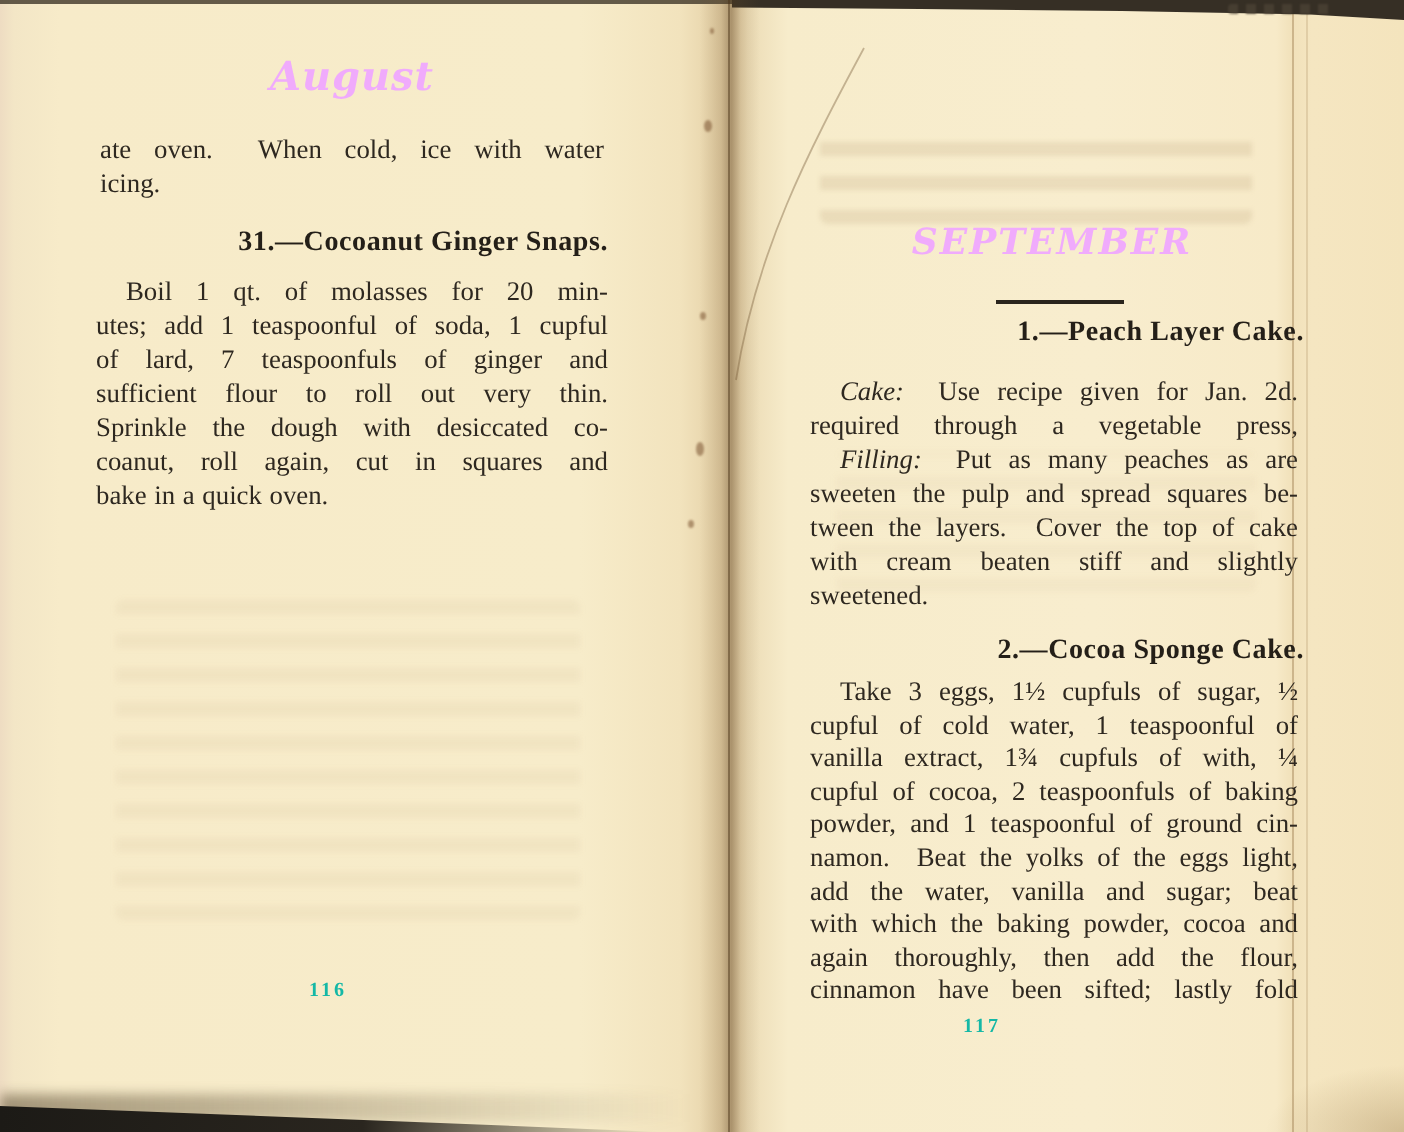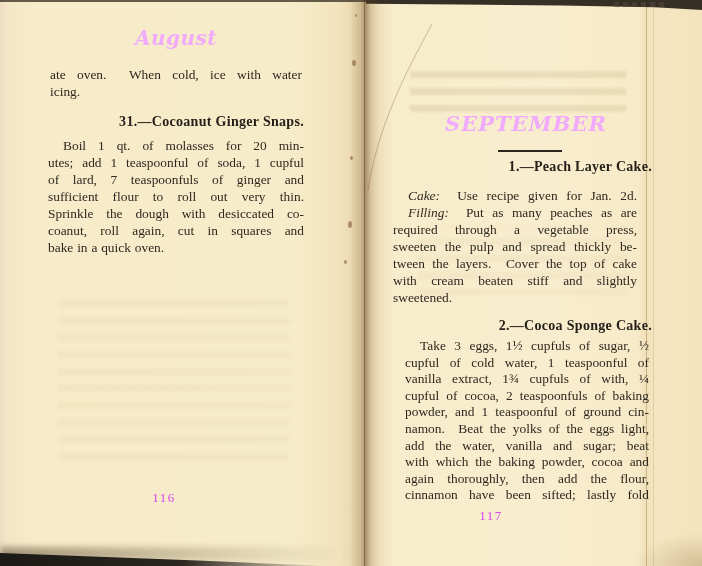--- a/index.html
+++ b/index.html
@@ -75,41 +75,41 @@
     filter:blur(1.5px);
   }
   .hair-svg{position:absolute;left:358px;top:18px;pointer-events:none;}
 
   .txt{position:absolute;color:var(--ink,#2e2820);}
   .running-head{
     font-family:"DejaVu Serif",serif;font-style:italic;font-weight:bold;
     text-align:center;color:#f0abfc;
   }
   .rh-left{left:48px;top:26px;width:256px;font-size:20px;letter-spacing:.5px;}
-  .rh-right{left:400px;top:111px;width:252px;font-size:21px;letter-spacing:1px;}
+  .rh-right{left:400px;top:111px;width:252px;font-size:18px;letter-spacing:1px;}
   .sep-rule{position:absolute;left:498px;top:150px;width:64px;height:2px;background:#2a251d;}
 
   .recipe-head{
     font-weight:bold;text-align:right;font-size:14px;color:#241f18;letter-spacing:.3px;
   }
   .rhd-31{left:48px;top:114px;width:256px;}
   .rhd-1{left:404px;top:159px;width:248px;}
   .rhd-2{left:404px;top:318px;width:248px;}
 
   .para{font-size:13.4px;word-spacing:.5px;}
   .para-cont{left:50px;top:66px;width:252px;line-height:17px;}
   .para-ginger{left:48px;top:137px;width:256px;line-height:17px;}
-  .para-peach{left:393px;top:187px;width:244px;line-height:17px;}
+  .para-peach{left:405px;top:187px;width:244px;line-height:17px;}
   .para-cocoa{left:405px;top:338px;width:244px;line-height:16.6px;}
 
   .bline{text-align:justify;text-align-last:justify;}
   .bline.last{text-align-last:left;}
   .bline.ind{text-indent:15px;}
 
-  .page-num{font-size:13px;letter-spacing:1.5px;color:#d946ef;text-align:center;}
+  .page-num{font-size:10px;letter-spacing:1.5px;color:#14b8a6;text-align:center;font-weight:bold;}
   .pn-left{left:48px;top:490px;width:232px;}
   .pn-right{left:406px;top:508px;width:170px;text-align:center;}
 </style>
 </head>
 <body style="--ink: #2e2820;">
 
 <div class="page page-left"></div>
 <div class="page page-right"></div>
 <div class="edge-line a"></div>
 <div class="edge-line b"></div>
@@ -155,23 +155,23 @@
 
 <div class="txt page-num pn-left">116</div>
 
 <div class="txt running-head rh-right">SEPTEMBER</div>
 <div class="sep-rule"></div>
 
 <div class="txt recipe-head rhd-1">1.—Peach Layer Cake.</div>
 
 <div class="txt para para-peach">
     <div class="bline ind"><span></span><i>Cake:</i><span>&nbsp; Use recipe given for Jan. 2d.</span></div>
+    <div class="bline"><span>required through a vegetable press,</span></div>
     <div class="bline ind"><span></span><i>Filling:</i><span>&nbsp; Put as many peaches as are</span></div>
-    <div class="bline"><span>required through a vegetable press,</span></div>
-    <div class="bline"><span>sweeten the pulp and spread thickly be-</span></div>
+    <div class="bline"><span>sweeten the pulp and spread squares be-</span></div>
     <div class="bline"><span>tween the layers.&nbsp; Cover the top of cake</span></div>
     <div class="bline"><span>with cream beaten stiff and slightly</span></div>
     <div class="bline last"><span>sweetened.</span></div>
   </div>
 
 <div class="txt recipe-head rhd-2">2.—Cocoa Sponge Cake.</div>
 
 <div class="txt para para-cocoa">
     <div class="bline ind"><span>Take 3 eggs, 1½ cupfuls of sugar, ½</span></div>
     <div class="bline"><span>cupful of cold water, 1 teaspoonful of</span></div>

